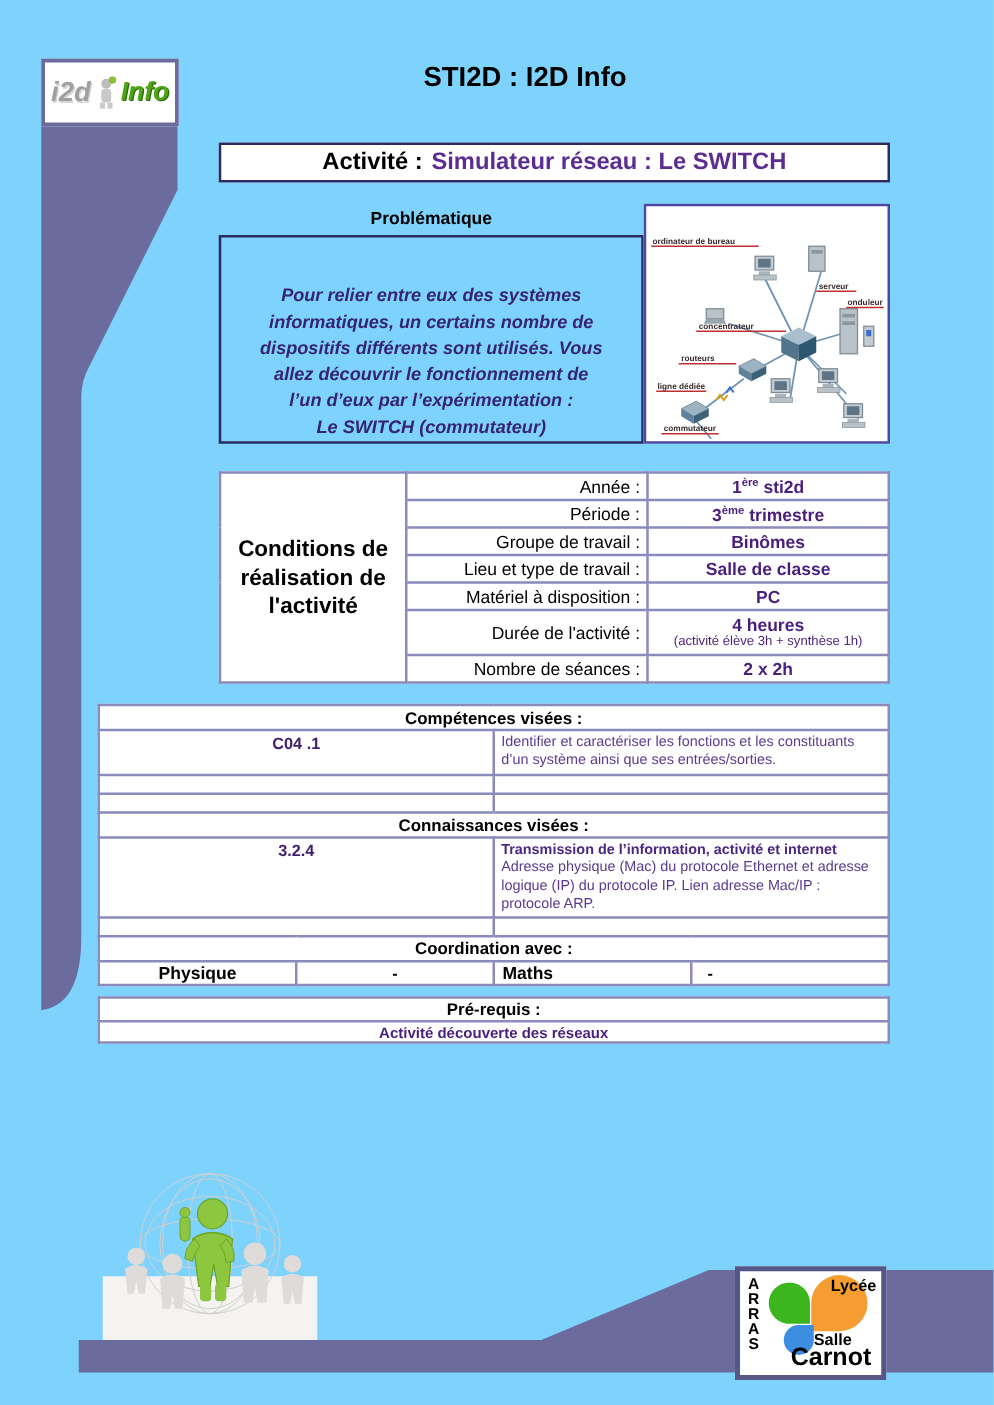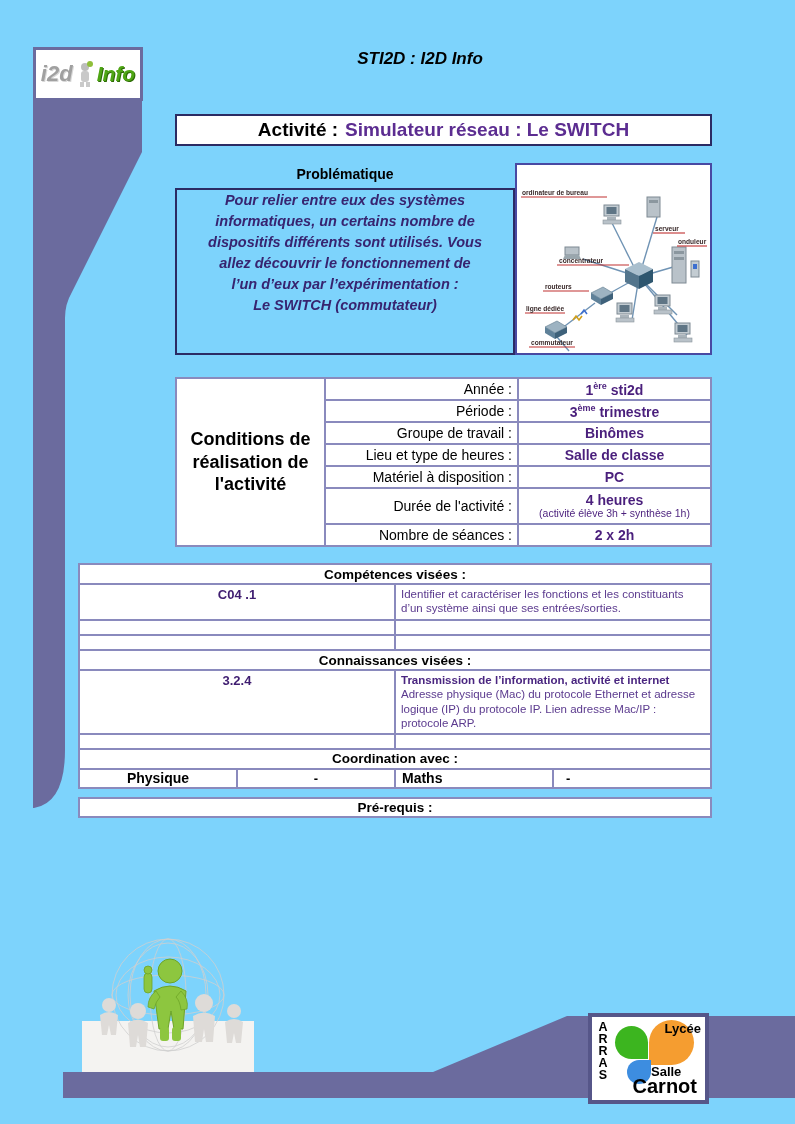--- a/index.html
+++ b/index.html
@@ -13,34 +13,34 @@
   .logo-i2d { position:absolute; left:33px; top:47px; width:110px; height:54px;
     background:#ffffff; border:3px solid #6b6b9e; display:flex; align-items:center;
     justify-content:center; gap:4px; }
   .i2d-text { font-size:22px; font-weight:bold; font-style:italic; color:#a0a0a0;
     text-shadow:1px 1px 0 #d8d8d8; }
   .info-text { font-size:21px; font-weight:bold; font-style:italic; color:#4ea514;
     text-shadow:1px 1px 0 #2c6b05; }
 
   
   .doc-title { position:absolute; left:45px; right:0; top:49px; text-align:center;
-    font-size:17px; font-weight:bold; color:#000;font-style:italic; }
+    font-size:22px; font-weight:bold; color:#000; }
 
   
   .activite-box { position:absolute; left:175px; top:114px; width:537px; height:32px;
     border:2px solid #2b2b63; display:flex; align-items:center; justify-content:center;
     font-size:19px; font-weight:bold; background:#fff; }
   .activite-box .prefix { color:#000; margin-right:7px; }
   .activite-box .name { color:#5c2d91; }
 
   
   .prob-label { position:absolute; left:175px; top:166px; width:340px; text-align:center;
     font-size:14px; font-weight:bold; color:#000; }
   .prob-box { position:absolute; left:175px; top:188px; width:340px; height:167px;
-    border:2px solid #2b2b63; display:flex; flex-direction:column; justify-content:flex-start;
+    border:2px solid #2b2b63; display:flex; flex-direction:column; justify-content:flex-end;
     text-align:center; font-size:14.5px; font-weight:bold; font-style:italic;
     color:#372470; line-height:1.45; padding:0 4px; }
 
   .diagram-box { position:absolute; left:515px; top:163px; width:197px; height:192px;
     border:2px solid #4949a2; background:#fff; }
 
   
   table { border-collapse:collapse; table-layout:fixed; background:#fff; }
   .t-outer { border:2px solid #2b2b63; }
   td { border:2px solid #8a8abd; overflow:hidden; }
@@ -231,21 +231,21 @@
       </tr>
       <tr style="height:22px;">
         <td class="cond-lbl">Période :</td>
         <td class="cond-val"><span>3</span><sup>ème</sup><span> trimestre</span></td>
       </tr>
       <tr style="height:22px;">
         <td class="cond-lbl">Groupe de travail :</td>
         <td class="cond-val">Binômes</td>
       </tr>
       <tr style="height:22px;">
-        <td class="cond-lbl">Lieu et type de heures :</td>
+        <td class="cond-lbl">Lieu et type de travail :</td>
         <td class="cond-val">Salle de classe</td>
       </tr>
       <tr style="height:22px;">
         <td class="cond-lbl">Matériel à disposition :</td>
         <td class="cond-val">PC</td>
       </tr>
       <tr style="height:36px;">
         <td class="cond-lbl">Durée de l'activité :</td>
         <td class="cond-val">
           <div>4 heures</div>
@@ -311,20 +311,23 @@
       </tr>
     </tbody>
       </table>
   </div>
 
   <div class="prerequis">
     <table class="t-outer">
       <tbody>
           <tr>
             <td class="sec-head" style="height:19px;">Pré-requis :</td>
+          </tr>
+      <tr>
+            <td class="prereq-val">Activité découverte des réseaux</td>
           </tr>
     </tbody>
       </table>
   </div>
 
   <svg class="people-svg" width="172" height="142" viewBox="0 0 172 142">
     <rect x="0" y="88" width="172" height="54" fill="#f4f3f1"></rect>
     <g stroke="#cfcfcf" stroke-width="0.8" fill="none">
       <circle cx="86" cy="62" r="56"></circle>
       <ellipse cx="86" cy="62" rx="38" ry="56"></ellipse>

